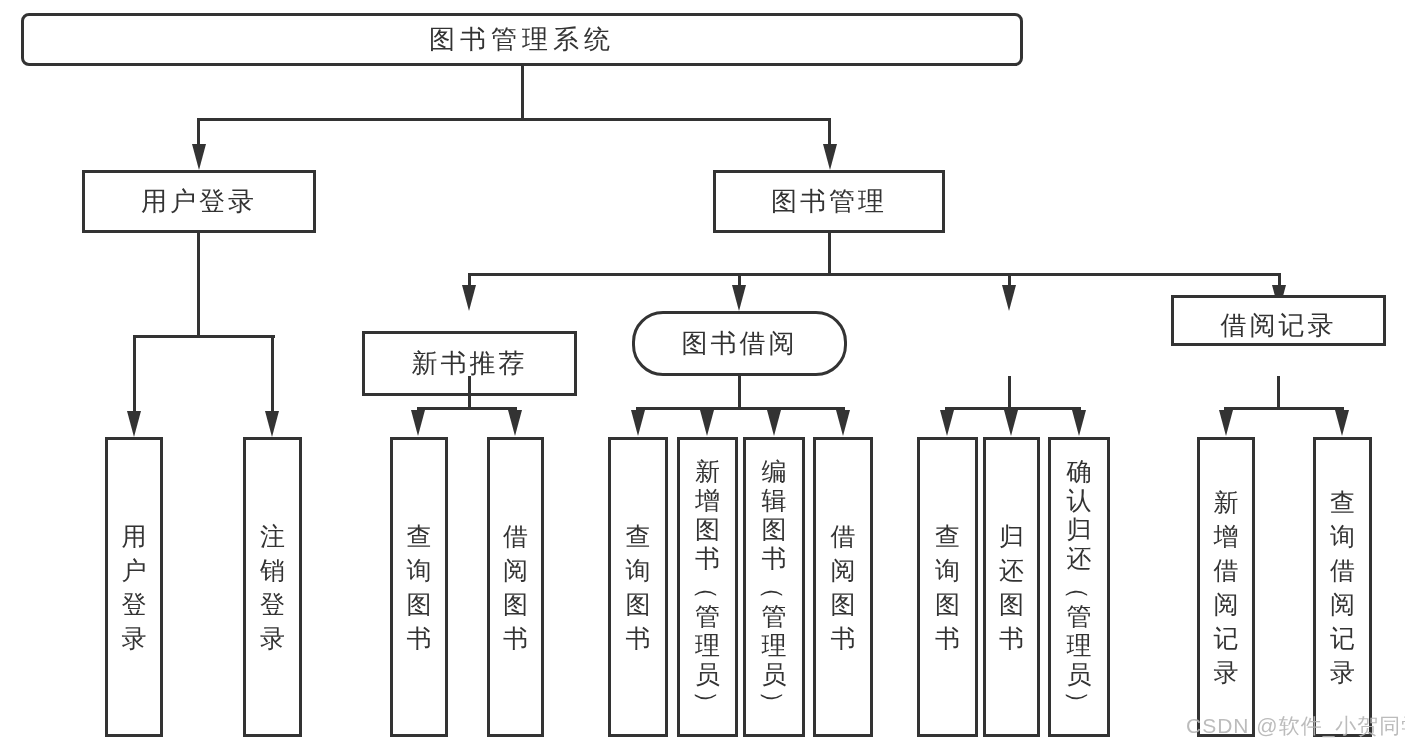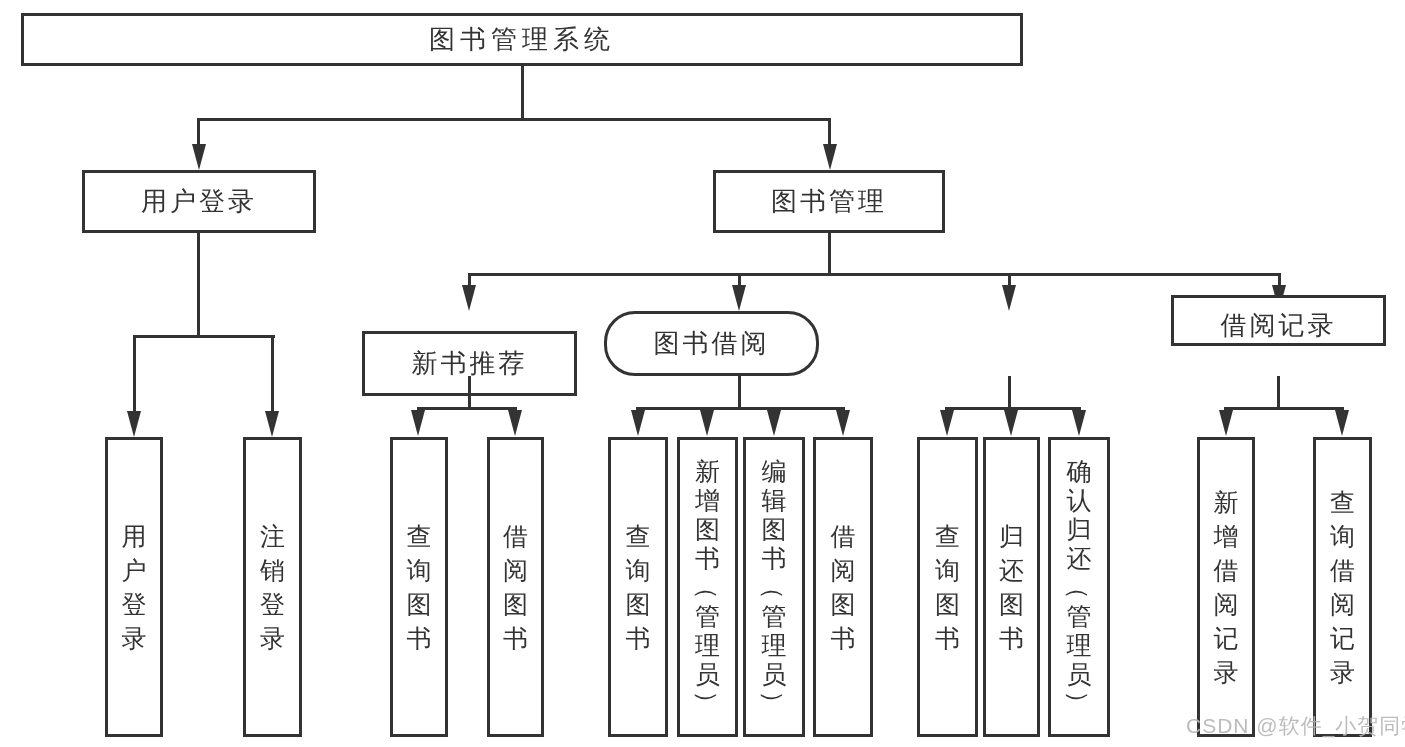--- a/index.html
+++ b/index.html
@@ -29,21 +29,21 @@
   .watermark{
     position:absolute;left:1186px;top:712px;font-size:21px;color:#b5b5b5;
     letter-spacing:1px;white-space:nowrap;z-index:5;opacity:0.9;
   }
 </style>
 </head>
 <body>
 
 <div class="canvas">
 
-  <div class="box" style="left:21px;top:13px;width:1002px;height:53px;">
+  <div class="box" style="left:21px;top:13px;width:1002px;height:53px;border-radius:8px;">
     <span class="lbl root-lbl">图书管理系统</span>
   </div>
 
   <div class="vline" style="left:521px;top:65px;height:56px;"></div>
   <div class="hline" style="left:198px;top:118px;width:633px;"></div>
   <div class="vline" style="left:197px;top:118px;height:28px;"></div>
   <div class="arrow" style="left:192px;top:144px;"></div>
   <div class="vline" style="left:828px;top:118px;height:28px;"></div>
   <div class="arrow" style="left:823px;top:144px;"></div>
 
@@ -68,21 +68,21 @@
   <div class="vline" style="left:738px;top:273px;height:16px;"></div>
   <div class="arrow" style="left:732px;top:285px;"></div>
   <div class="vline" style="left:1008px;top:273px;height:16px;"></div>
   <div class="arrow" style="left:1002px;top:285px;"></div>
   <div class="vline" style="left:1278px;top:273px;height:16px;"></div>
   <div class="arrow" style="left:1272px;top:285px;"></div>
 
   <div class="box" style="left:362px;top:311px;width:215px;height:65px;margin-top:20px;">
     <span class="lbl">新书推荐</span>
   </div>
-  <div class="box" style="left:604px;top:311px;width:215px;height:65px;border-radius:31px;">
+  <div class="box" style="left:632px;top:311px;width:215px;height:65px;border-radius:31px;">
     <span class="lbl">图书借阅</span>
   </div>
   <div class="box" style="left:1171px;top:295px;width:215px;height:51px;align-items:flex-end;">
     <span class="lbl">借阅记录</span>
   </div>
 
   <div class="vline" style="left:468px;top:376px;height:34px;"></div>
   <div class="hline" style="left:417px;top:407px;width:100px;"></div>
   <div class="arrow" style="left:411px;top:410px;"></div>
   <div class="arrow" style="left:508px;top:410px;"></div>

